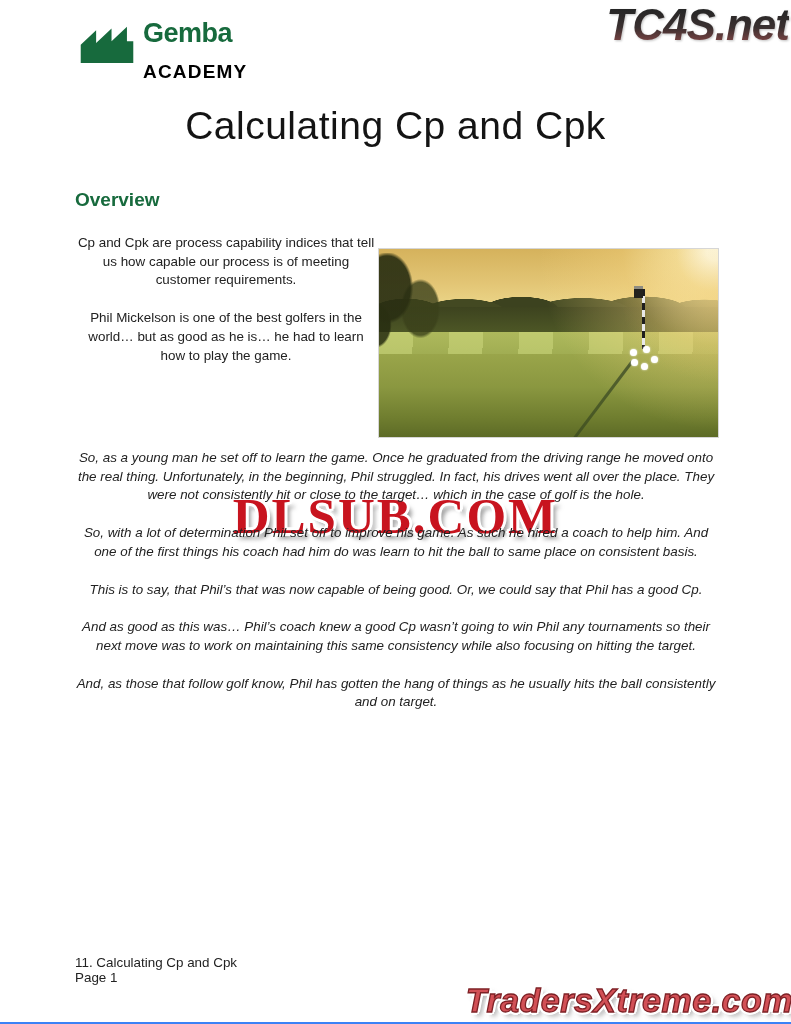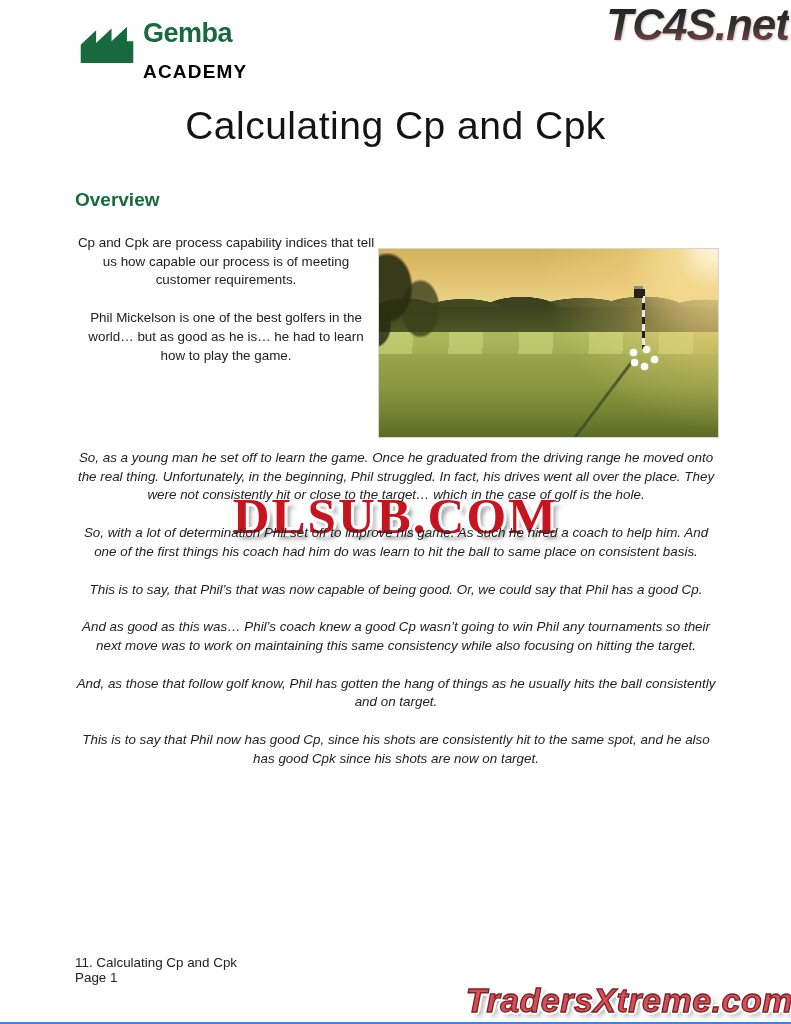--- a/index.html
+++ b/index.html
@@ -155,21 +155,20 @@
       <div class="ph-ball" style="left:272px; top:107px;"></div>
     </div>
   </div>
 
   <div class="full-col body-copy">
     <p>So, as a young man he set off to learn the game.  Once he graduated from the driving range he moved onto the real thing.  Unfortunately, in the beginning, Phil struggled.  In fact, his drives went all over the place.  They were not consistently hit or close to the target… which in the case of golf is the hole.</p>
     <p>So, with a lot of determination Phil set off to improve his game.  As such he hired a coach to help him.  And one of the first things his coach had him do was learn to hit the ball to same place on consistent basis.</p>
     <p>This is to say, that Phil’s that was now capable of being good.  Or, we could say that Phil has a good Cp.</p>
     <p>And as good as this was… Phil’s coach knew a good Cp wasn’t going to win Phil any tournaments so their next move was to work on maintaining this same consistency while also focusing on hitting the target.</p>
     <p>And, as those that follow golf know, Phil has gotten the hang of things as he usually hits the ball consistently and on target.</p>
-    <p>This is to say that Phil now has good Cp, since his shots are consistently hit to the same spot, and he also has good Cpk since his shots are now on target.</p>
   </div>
 
   <div class="footer">
     <span>11. Calculating Cp and Cpk</span>
     <span>Page 1</span>
   </div>
 
 </div>
 
 </body></html>

